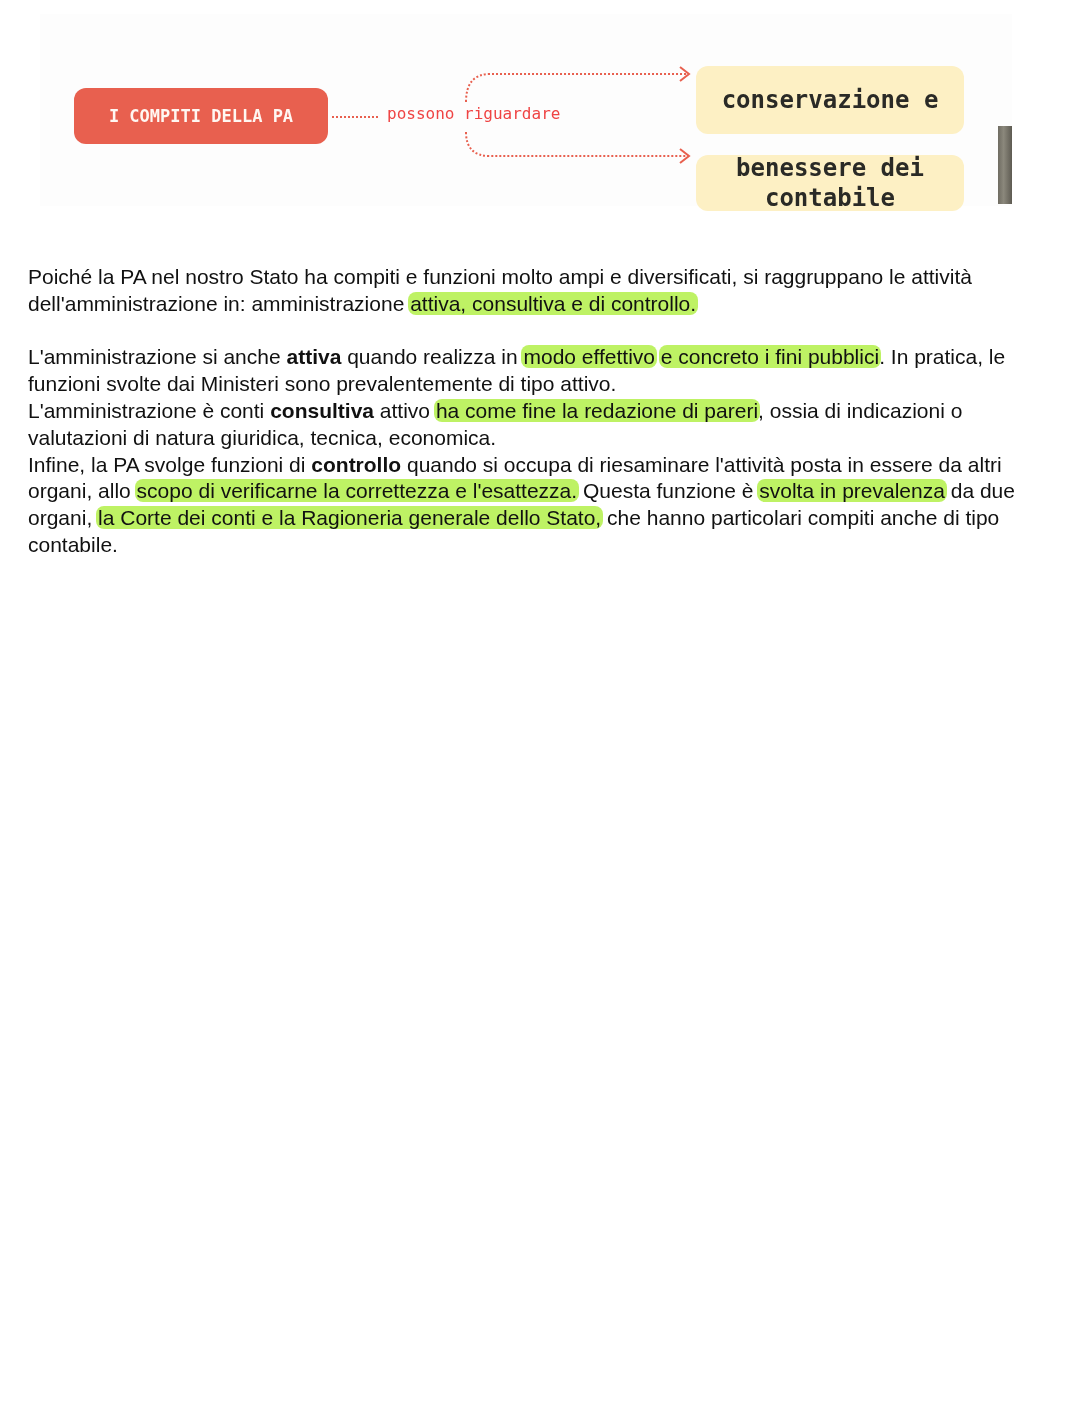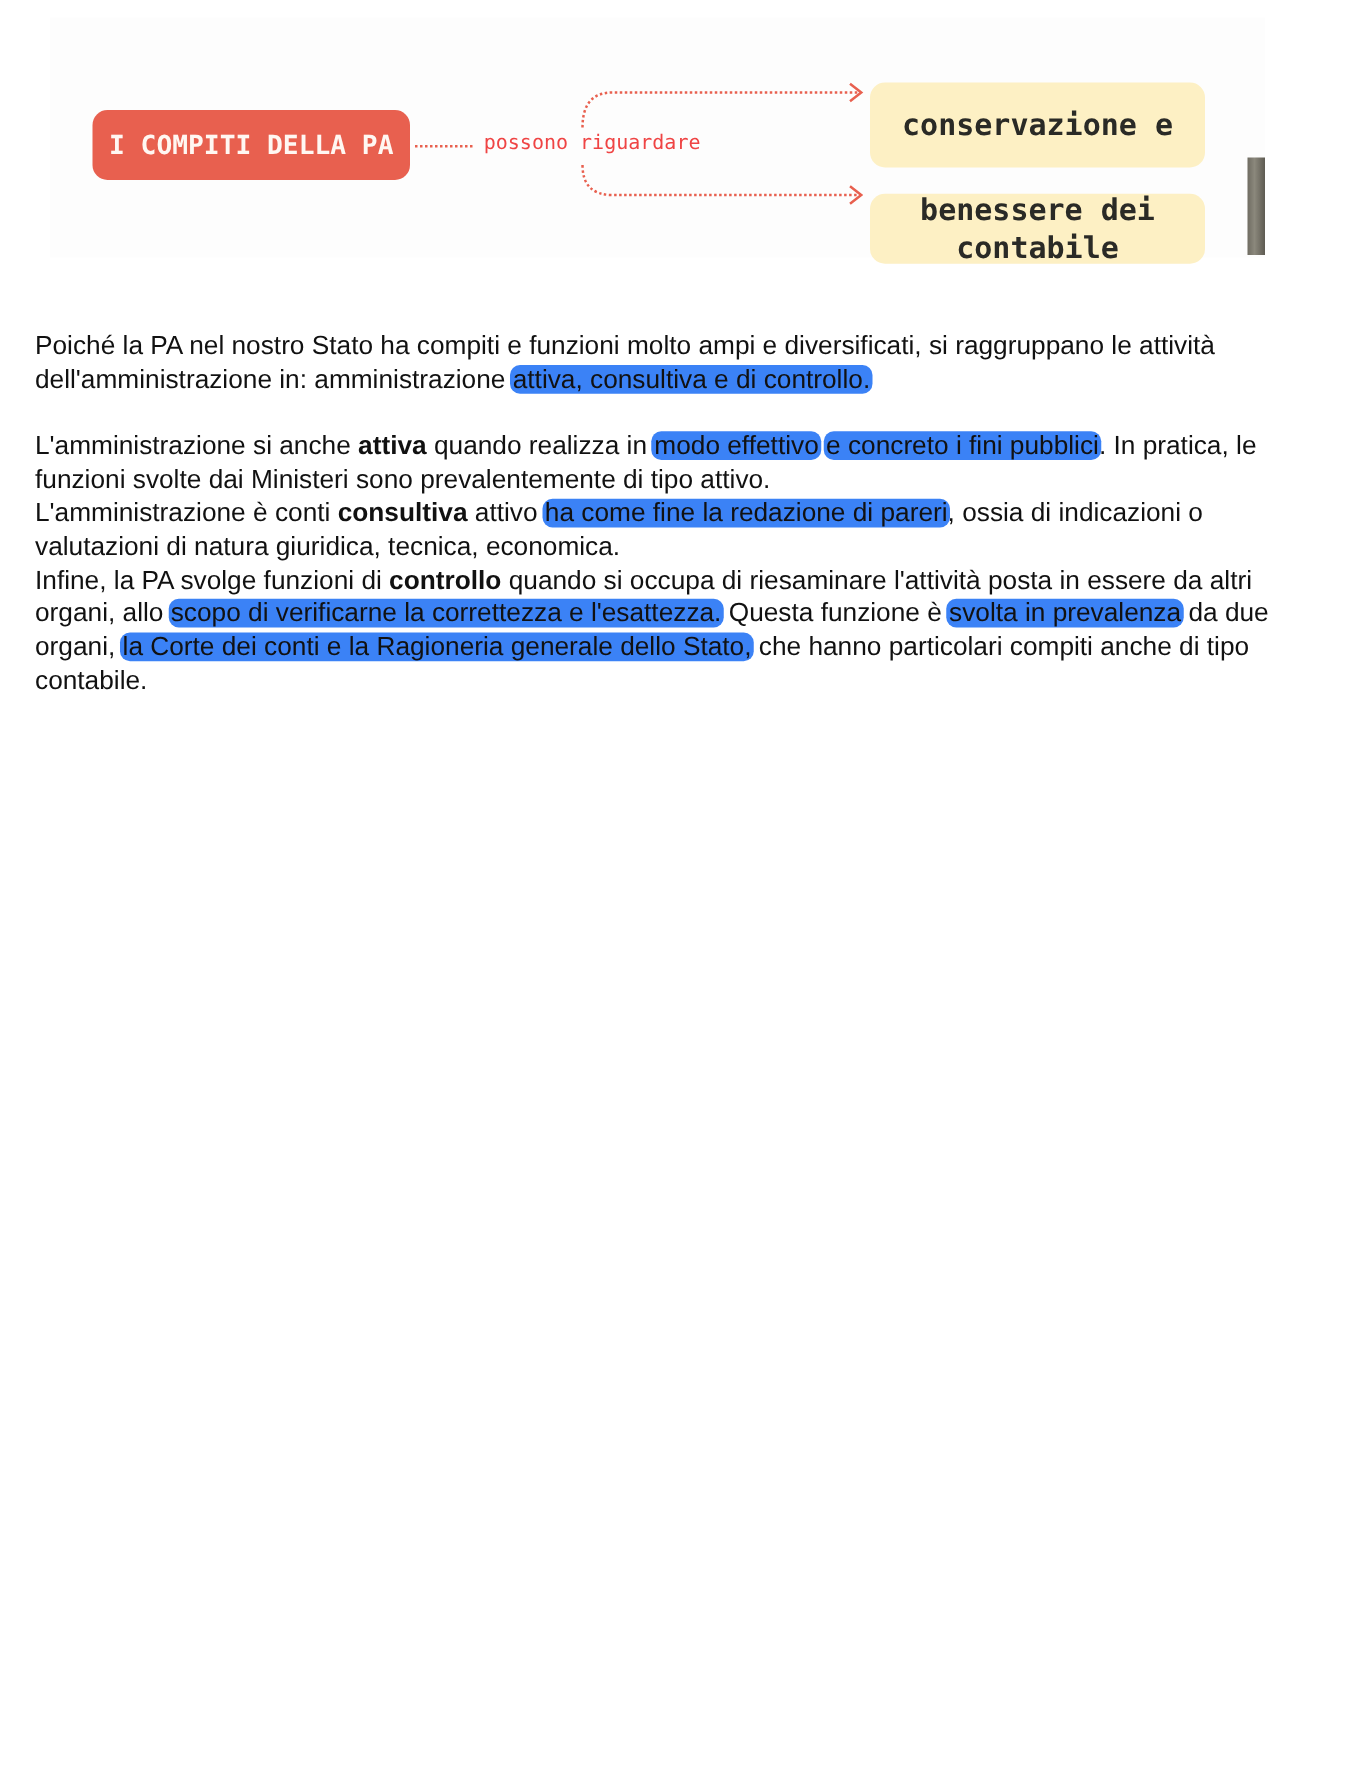--- a/index.html
+++ b/index.html
@@ -28,21 +28,21 @@
       position: absolute;
       left: 34px;
       top: 74px;
       width: 254px;
       height: 56px;
       background: #e8604f;
       border-radius: 12px;
       color: #fff7f2;
       font-family: "DejaVu Sans Mono", monospace;
       font-weight: bold;
-      font-size: 21px;
+      font-size: 17px;
       letter-spacing: 0px;
       display: flex;
       align-items: center;
       justify-content: center;
     }
     .connector-label {
       position: absolute;
       left: 347px;
       top: 90px;
       font-family: "DejaVu Sans Mono", monospace;
@@ -99,21 +99,21 @@
       line-height: 26.8px;
       color: #111111;
     }
     .body-text p {
       margin: 0;
     }
     .gap {
       height: 26.8px;
     }
     .hl {
-      background: #3b82f6;
+      background: #bef264;
       border-radius: 8px;
       padding: 0 2px;
       margin: 0 -2px;
     }
     b {
       font-weight: bold;
     }
   </style>
 </head>
 <body>

